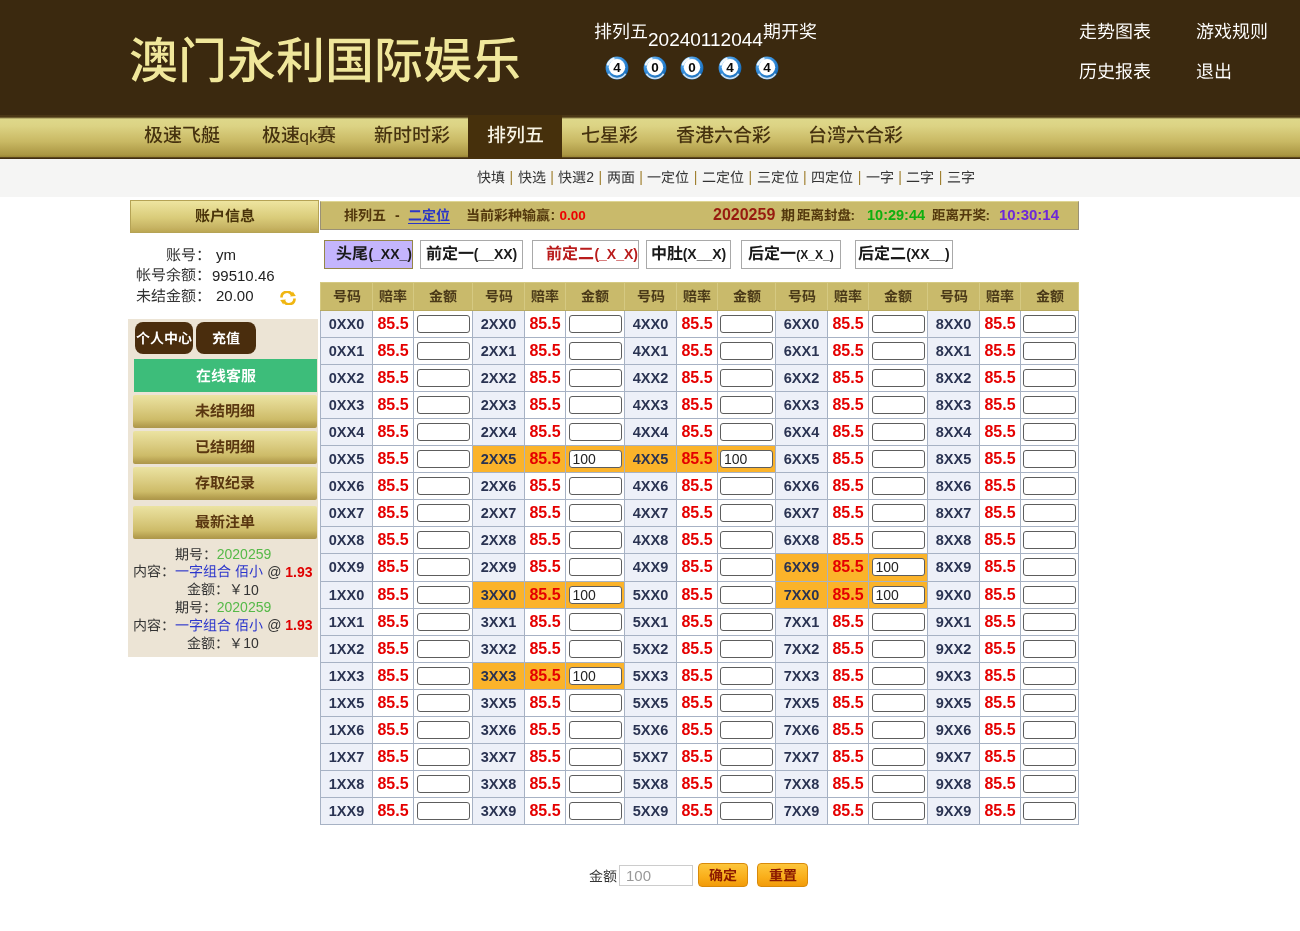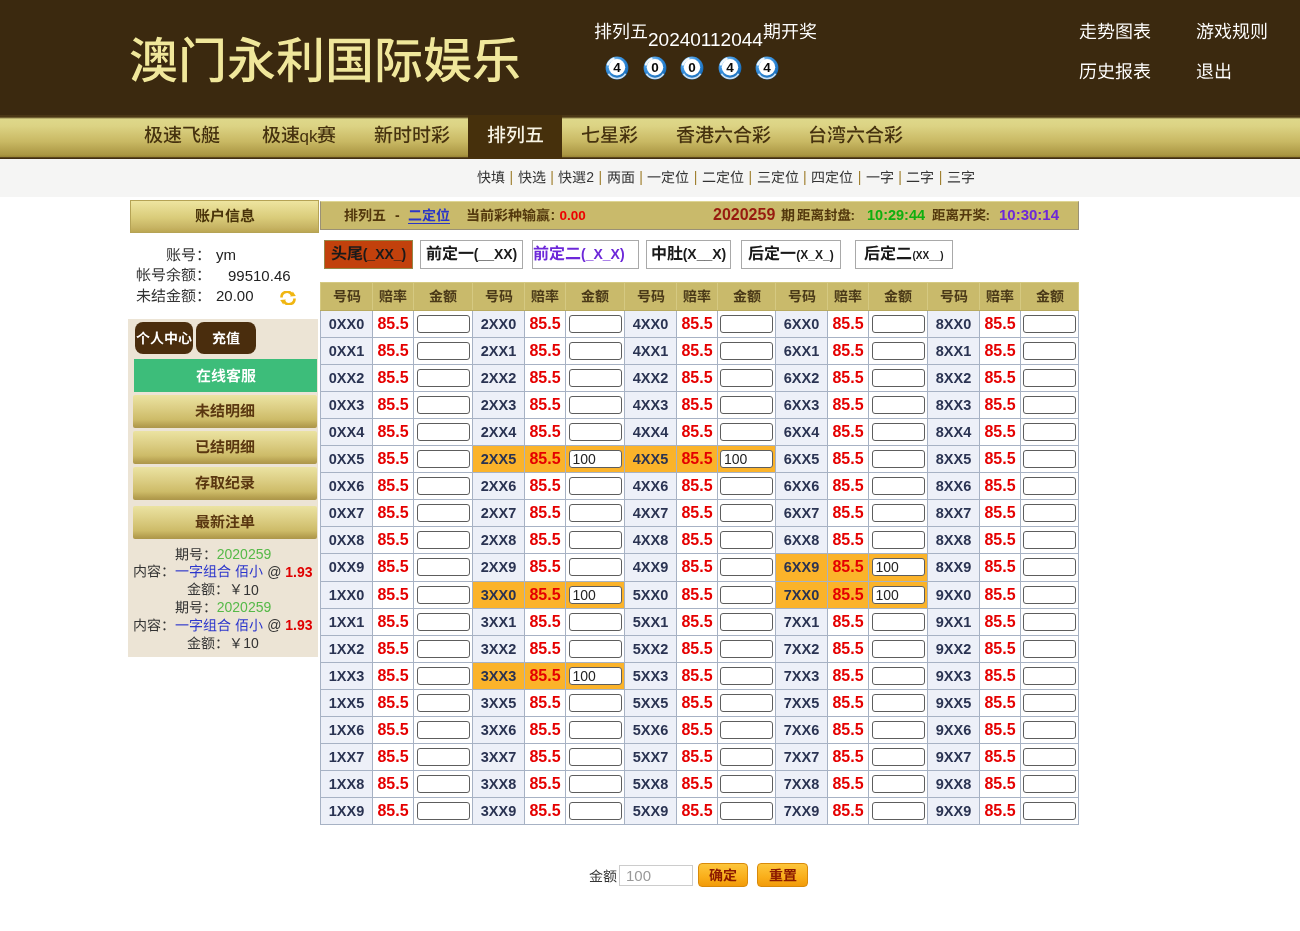--- a/index.html
+++ b/index.html
@@ -338,21 +338,21 @@
       </svg></div>
     <div style="position:absolute;left:216px;top:246px;font-size:15px;color:#222;line-height:18px">ym</div>
     <div style="position:absolute;left:130px;top:266.5px;width:81px;text-align:right"><svg class="cjk" style="width:60px;height:15px;vertical-align:-0.12em;color:#333;" viewBox="0 0 4000 1000">
         <use href="#g66" x="0"></use>
         <use href="#g64" x="1000"></use>
         <use href="#g67" x="2000"></use>
         <use href="#g68" x="3000"></use>
       </svg><svg class="cjk" style="width:15px;height:15px;vertical-align:-0.12em;color:#333;" viewBox="0 0 1000 1000">
         <use href="#g65" x="0"></use>
       </svg></div>
-    <div style="position:absolute;left:228px;top:266.5px;font-size:15px;color:#222;line-height:18px">99510.46</div>
+    <div style="position:absolute;left:212px;top:266.5px;font-size:15px;color:#222;line-height:18px">99510.46</div>
     <div style="position:absolute;left:130px;top:287px;width:81px;text-align:right"><svg class="cjk" style="width:60px;height:15px;vertical-align:-0.12em;color:#333;" viewBox="0 0 4000 1000">
         <use href="#g69" x="0"></use>
         <use href="#g70" x="1000"></use>
         <use href="#g71" x="2000"></use>
         <use href="#g68" x="3000"></use>
       </svg><svg class="cjk" style="width:15px;height:15px;vertical-align:-0.12em;color:#333;" viewBox="0 0 1000 1000">
         <use href="#g65" x="0"></use>
       </svg></div>
     <div style="position:absolute;left:216px;top:287px;font-size:15px;color:#222;line-height:18px">20.00</div>
     <svg width="16" height="14" viewBox="0 0 16 14" style="position:absolute;left:280px;top:291px">
@@ -488,48 +488,48 @@
         </svg><b style="color:#53380d;font-size:13.5px">:</b></span>
       <span style="position:absolute;left:546px;top:0;height:26px;line-height:26px;white-space:nowrap"><b style="color:#0faf0f;font-size:14.5px">10:29:44</b></span>
       <span style="position:absolute;left:610.5px;top:0;height:26px;line-height:26px;white-space:nowrap"><svg class="cjk" style="width:54px;height:13.5px;vertical-align:-0.12em;color:#53380d;" viewBox="0 0 4000 1000">
           <use href="#g115" x="0"></use>
           <use href="#g116" x="1000"></use>
           <use href="#g119" x="2000"></use>
           <use href="#g120" x="3000"></use>
         </svg><b style="color:#53380d;font-size:13.5px">:</b></span>
       <span style="position:absolute;left:678px;top:0;height:26px;line-height:26px;white-space:nowrap"><b style="color:#6d28d9;font-size:15px">10:30:14</b></span>
     </div>
-    <div style="position:absolute;left:324px;top:240px;width:87px;height:27px;line-height:26px;text-align:center;background:#c2410c;border:1px solid #958748;color:#1a1a1a;font-weight:bold;font-size:14px;white-space:nowrap"><svg class="cjk" style="width:32px;height:16px;vertical-align:-0.12em;" viewBox="0 0 2000 1000">
+    <div style="position:absolute;left:324px;top:240px;width:87px;height:27px;line-height:26px;text-align:right;background:#c4b5fd;border:1px solid #958748;color:#1a1a1a;font-weight:bold;font-size:14px;white-space:nowrap"><svg class="cjk" style="width:32px;height:16px;vertical-align:-0.12em;" viewBox="0 0 2000 1000">
         <use href="#g121" x="0"></use>
         <use href="#g122" x="1000"></use>
       </svg><span style="font-size:14px">(_XX_)</span></div>
     <div style="position:absolute;left:420px;top:240px;width:101px;height:27px;line-height:26px;text-align:center;background:#fff;border:1px solid #a9a9a9;color:#1a1a1a;font-weight:bold;font-size:14px;white-space:nowrap"><svg class="cjk" style="width:48px;height:16px;vertical-align:-0.12em;" viewBox="0 0 3000 1000">
         <use href="#g109" x="0"></use>
         <use href="#g106" x="1000"></use>
         <use href="#g123" x="2000"></use>
       </svg><span style="font-size:14px">(__XX)</span></div>
-    <div style="position:absolute;left:532px;top:240px;width:105px;height:27px;line-height:26px;text-align:left;background:#fff;border:1px solid #a9a9a9;color:#6d28d9;font-weight:bold;font-size:14px;white-space:nowrap"><svg class="cjk" style="width:48px;height:16px;vertical-align:-0.12em;" viewBox="0 0 3000 1000">
+    <div style="position:absolute;left:532px;top:240px;width:105px;height:27px;line-height:26px;text-align:right;background:#fff;border:1px solid #a9a9a9;color:#b91c1c;font-weight:bold;font-size:14px;white-space:nowrap"><svg class="cjk" style="width:48px;height:16px;vertical-align:-0.12em;" viewBox="0 0 3000 1000">
         <use href="#g109" x="0"></use>
         <use href="#g106" x="1000"></use>
         <use href="#g105" x="2000"></use>
       </svg><span style="font-size:14px">(_X_X)</span></div>
     <div style="position:absolute;left:646px;top:240px;width:83px;height:27px;line-height:26px;text-align:center;background:#fff;border:1px solid #a9a9a9;color:#1a1a1a;font-weight:bold;font-size:14px;white-space:nowrap"><svg class="cjk" style="width:32px;height:16px;vertical-align:-0.12em;" viewBox="0 0 2000 1000">
         <use href="#g74" x="0"></use>
         <use href="#g124" x="1000"></use>
       </svg><span style="font-size:14px">(X__X)</span></div>
     <div style="position:absolute;left:741px;top:240px;width:98px;height:27px;line-height:26px;text-align:center;background:#fff;border:1px solid #a9a9a9;color:#1a1a1a;font-weight:bold;font-size:14px;white-space:nowrap"><svg class="cjk" style="width:48px;height:16px;vertical-align:-0.12em;" viewBox="0 0 3000 1000">
         <use href="#g125" x="0"></use>
         <use href="#g106" x="1000"></use>
         <use href="#g123" x="2000"></use>
       </svg><span style="font-size:12px">(X_X_)</span></div>
     <div style="position:absolute;left:855px;top:240px;width:96px;height:27px;line-height:26px;text-align:center;background:#fff;border:1px solid #a9a9a9;color:#1a1a1a;font-weight:bold;font-size:14px;white-space:nowrap"><svg class="cjk" style="width:48px;height:16px;vertical-align:-0.12em;" viewBox="0 0 3000 1000">
         <use href="#g125" x="0"></use>
         <use href="#g106" x="1000"></use>
         <use href="#g105" x="2000"></use>
-      </svg><span style="font-size:10px">(XX__)</span></div>
+      </svg><span style="font-size:14px">(XX__)</span></div>
     <table class="bet" style="position:absolute;left:320px;top:282px">
       <colgroup>
         <col style="width:52px">
         <col style="width:41px">
         <col style="width:59px">
         <col style="width:52px">
         <col style="width:41px">
         <col style="width:59px">
         <col style="width:52px">
         <col style="width:41px">

